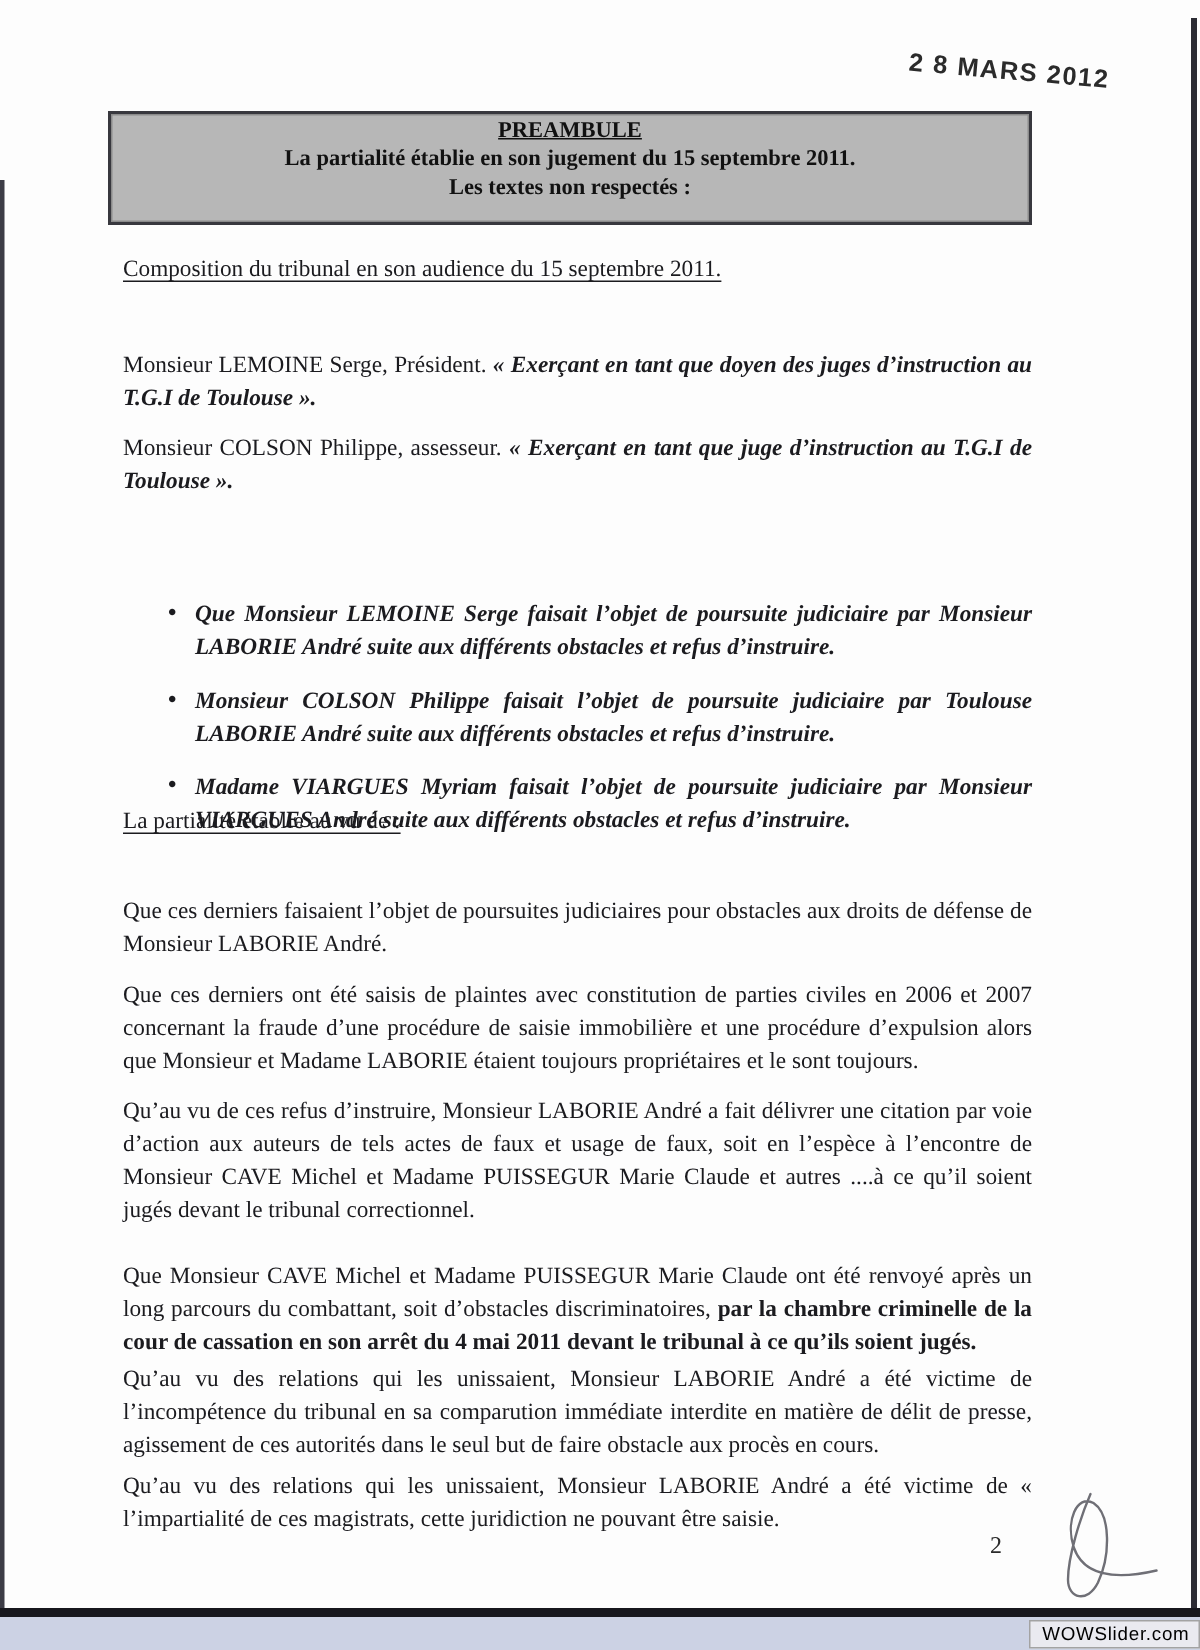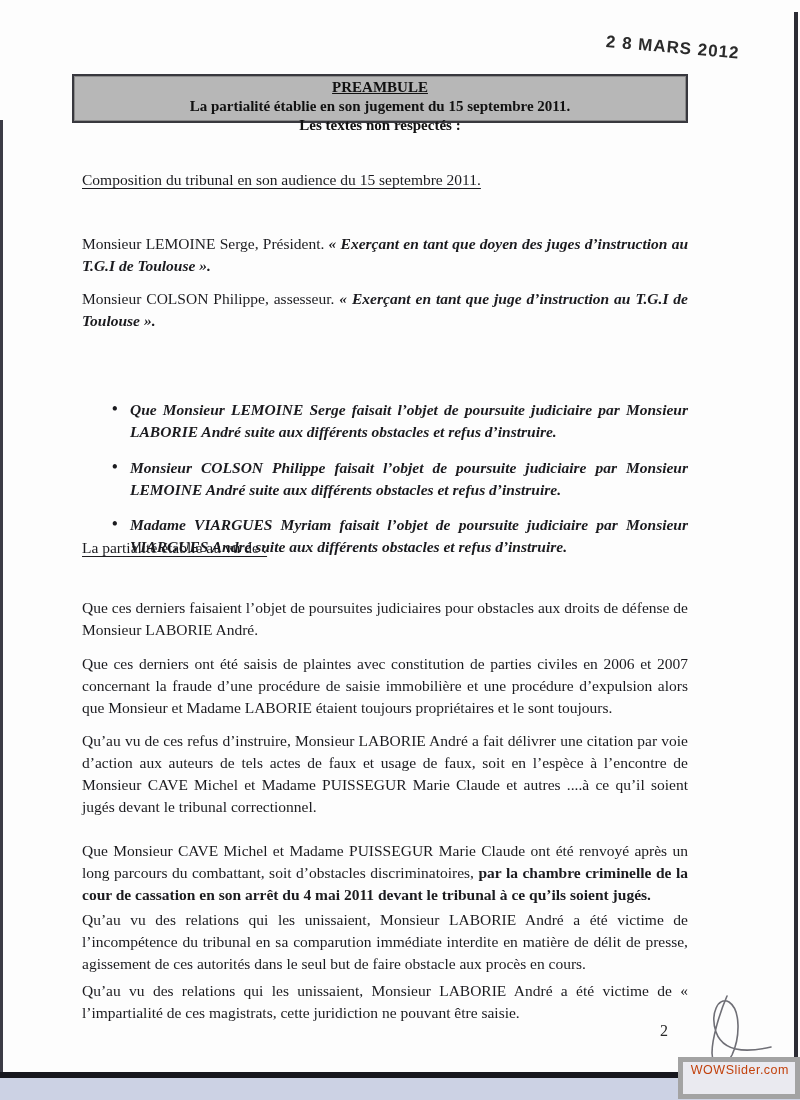--- a/index.html
+++ b/index.html
@@ -25,21 +25,21 @@
 
   .stamp {
     position:absolute; left:606px; top:32px;
     font-family:"Liberation Sans", sans-serif;
     font-weight:bold; font-size:17px; letter-spacing:1px;
     color:#2b2b2b; white-space:nowrap;
     transform:rotate(5deg); transform-origin:left center;
   }
 
   .preamble {
-    position:absolute; left:72px; top:74px; width:616px; height:49px;
+    position:absolute; left:72px; top:74px; width:616px; height:76px;
     background:#b7b7b7;
     border:2px solid #38383e;
     box-shadow:0 0 0 1px #8b8b8b inset;
     text-align:center;
     font-weight:bold; font-size:15px; line-height:19px;
     padding-top:2px;
     color:#111;
   }
   .preamble-title { text-decoration:underline; }
 
@@ -64,25 +64,25 @@
 
   .page-number {
     position:absolute; left:660px; top:1022px;
     font-size:16px; color:#2a2a2a;
   }
   .signature { position:absolute; left:683px; top:992px; }
 
   .watermark {
     position:absolute; right:0; bottom:1px;
     background:#eaeaf0;
-    border:5px solid #a3a3a3;
-    padding:1px 6px 17px 8px;
+    border:1px solid #a3a3a3;
+    padding:1px 6px 2px 8px;
     font-family:"Liberation Sans", sans-serif;
     font-size:12.5px; letter-spacing:0.5px;
-    color:#c2410c;
+    color:#000000;
   }
 </style>
 </head>
 <body>
 
 <div class="page">
 
   <div class="stamp">2 8 MARS 2012</div>
 
   <div class="preamble">
@@ -98,21 +98,21 @@
   <p class="abs para" style="top:261px"><span>Monsieur COLSON Philippe, assesseur. </span><span class="bi">« Exerçant en tant que juge d’instruction au T.G.I de Toulouse ».</span></p>
 
 
   <div class="abs para bullet" style="top:372px">
     <span class="marker">•</span>
     <span class="bi">Que Monsieur LEMOINE Serge faisait l’objet de poursuite judiciaire par Monsieur LABORIE André suite aux différents obstacles et refus d’instruire.</span>
   </div>
 
   <div class="abs para bullet" style="top:430px">
     <span class="marker">•</span>
-    <span class="bi">Monsieur COLSON Philippe faisait l’objet de poursuite judiciaire par Monsieur LEMOINE André suite aux différents obstacles et refus d’instruire.</span>
+    <span class="bi">Monsieur COLSON Philippe faisait l’objet de poursuite judiciaire par Toulouse LABORIE André suite aux différents obstacles et refus d’instruire.</span>
   </div>
 
   <div class="abs para bullet" style="top:487px">
     <span class="marker">•</span>
     <span class="bi">Madame VIARGUES Myriam faisait l’objet de poursuite judiciaire par Monsieur VIARGUES André suite aux différents obstacles et refus d’instruire.</span>
   </div>
 
   <div class="abs heading" style="top:538px">La partialité établie au vu de :</div>
 
   <p class="abs para" style="top:570px">Que ces derniers faisaient l’objet de poursuites judiciaires pour obstacles aux droits de défense de Monsieur LABORIE André.</p>

